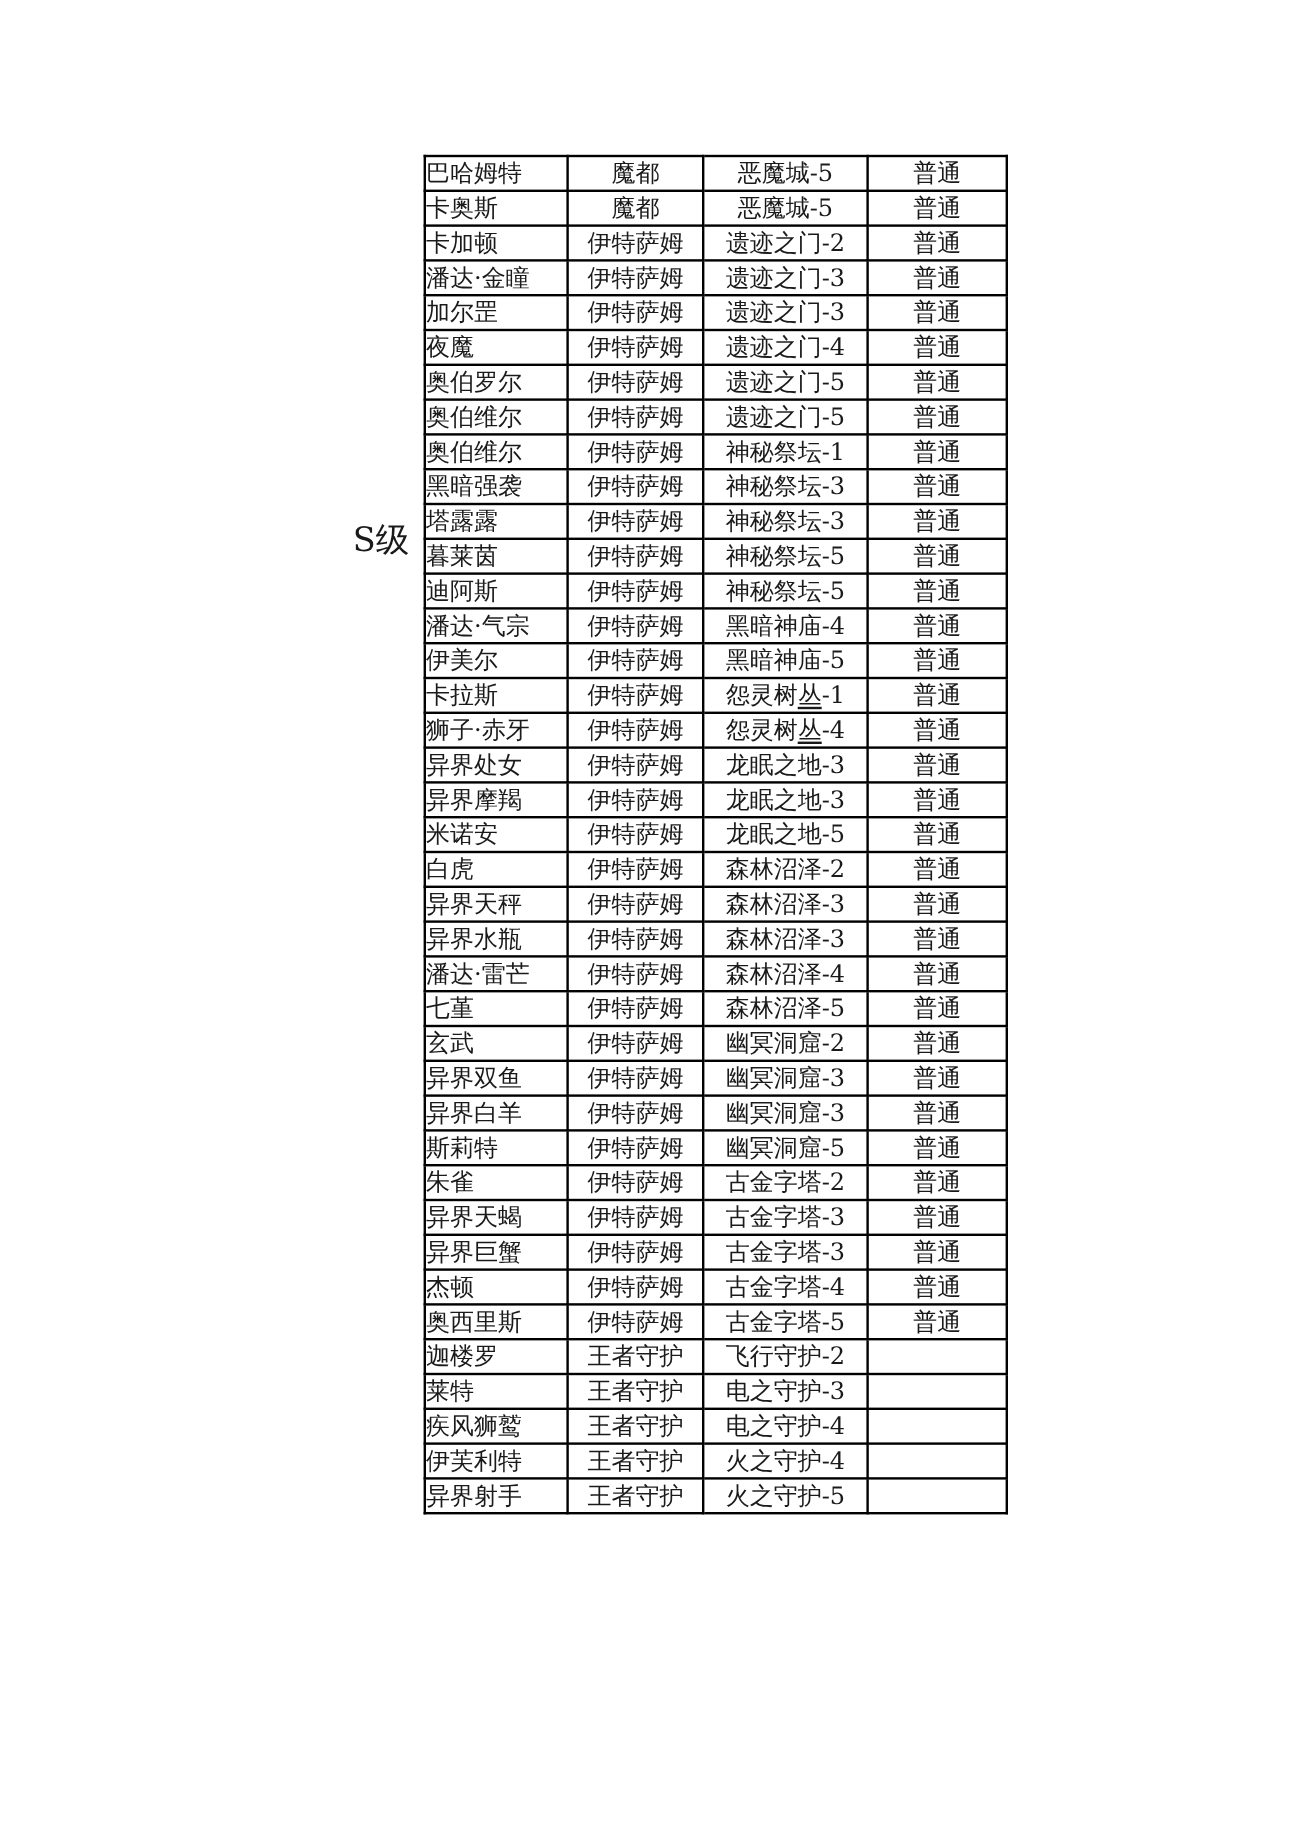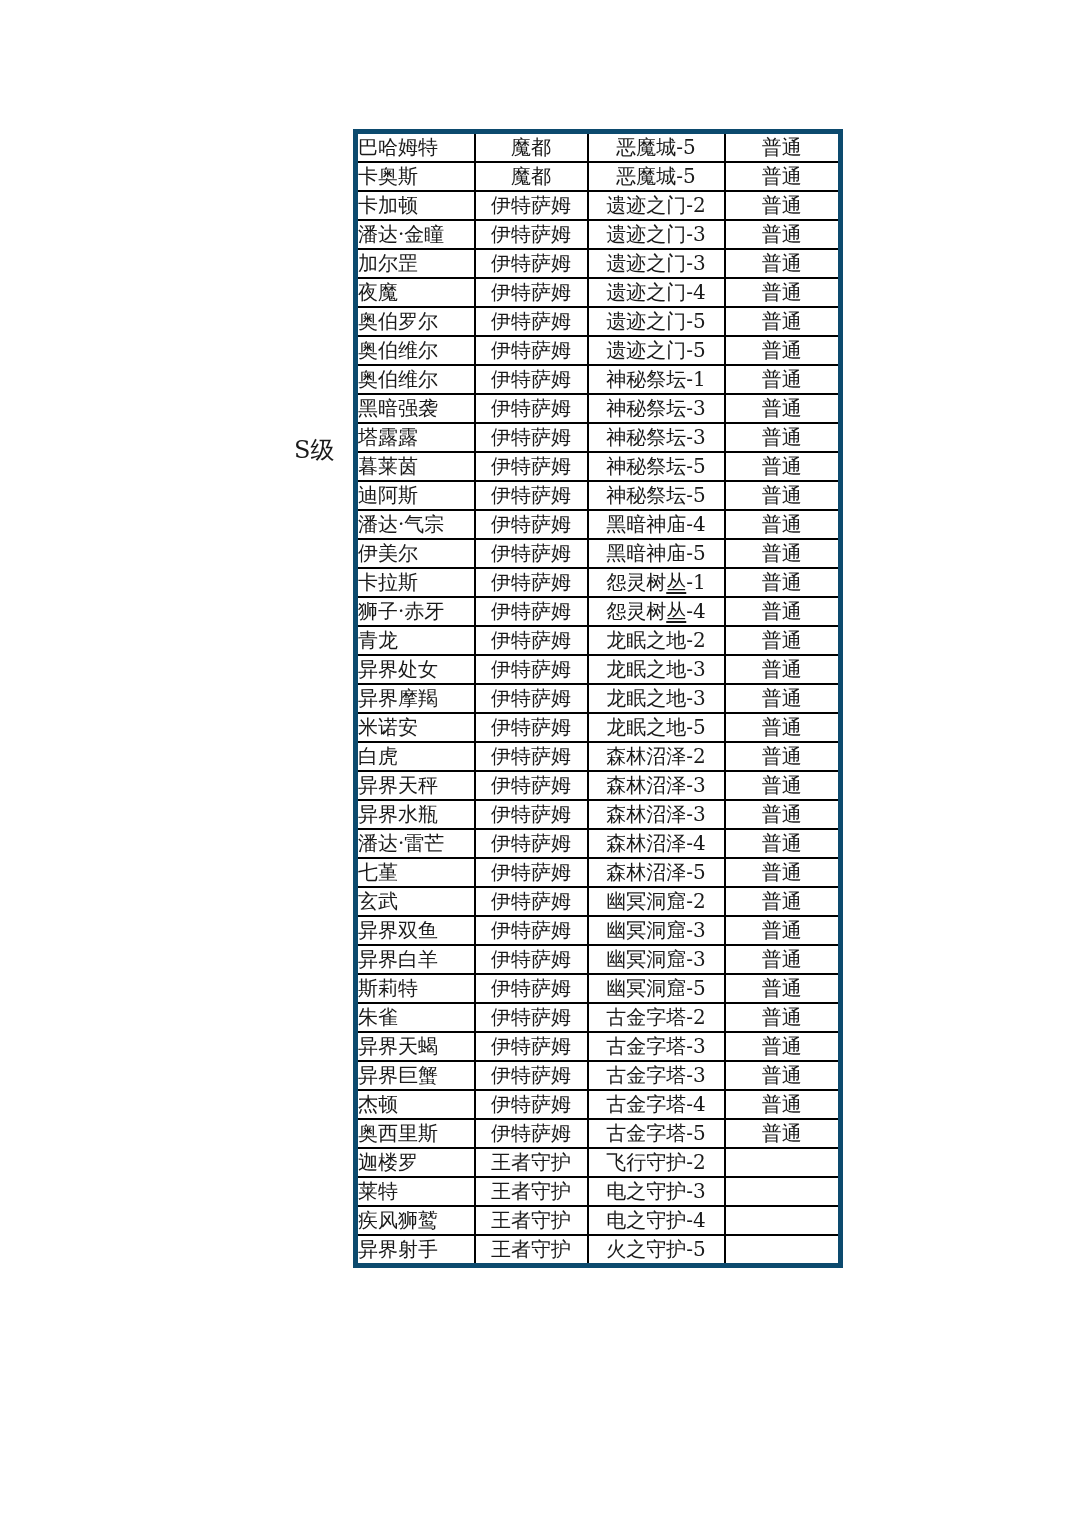--- a/index.html
+++ b/index.html
@@ -15,31 +15,31 @@
     position: relative;
     width: 1080px;
     height: 1527px;
     background: #ffffff;
     overflow: hidden;
   }
   .rank-label {
     position: absolute;
     left: 294px;
     top: 438px;
-    font-size: 24px;
+    font-size: 28px;
     line-height: 24px;
     white-space: nowrap;
   }
   table.rank-table {
     position: absolute;
     left: 353px;
     top: 129px;
     border-collapse: collapse;
     table-layout: fixed;
-    border: 5px solid #0c4a6e;
+    border: 2px solid #0c4a6e;
   }
   table.rank-table td {
     border: 2px solid #000;
     height: 27px;
     line-height: 27px;
     font-size: 20px;
     padding: 0;
     overflow: hidden;
     white-space: nowrap;
   }
@@ -158,26 +158,20 @@
           <td class="c-stage">怨灵树<span class="uline">丛</span>-1</td>
           <td class="c-diff">普通</td>
         </tr>
         <tr>
           <td class="c-name">狮子·赤牙</td>
           <td class="c-region">伊特萨姆</td>
           <td class="c-stage">怨灵树<span class="uline">丛</span>-4</td>
           <td class="c-diff">普通</td>
         </tr>
         <tr>
-          <td class="c-name">青龙</td>
-          <td class="c-region">伊特萨姆</td>
-          <td class="c-stage">龙眠之地-2</td>
-          <td class="c-diff">普通</td>
-        </tr>
-        <tr>
           <td class="c-name">异界处女</td>
           <td class="c-region">伊特萨姆</td>
           <td class="c-stage">龙眠之地-3</td>
           <td class="c-diff">普通</td>
         </tr>
         <tr>
           <td class="c-name">异界摩羯</td>
           <td class="c-region">伊特萨姆</td>
           <td class="c-stage">龙眠之地-3</td>
           <td class="c-diff">普通</td>
@@ -281,20 +275,26 @@
         <tr>
           <td class="c-name">莱特</td>
           <td class="c-region">王者守护</td>
           <td class="c-stage">电之守护-3</td>
           <td class="c-diff"></td>
         </tr>
         <tr>
           <td class="c-name">疾风狮鹫</td>
           <td class="c-region">王者守护</td>
           <td class="c-stage">电之守护-4</td>
+          <td class="c-diff"></td>
+        </tr>
+        <tr>
+          <td class="c-name">伊芙利特</td>
+          <td class="c-region">王者守护</td>
+          <td class="c-stage">火之守护-4</td>
           <td class="c-diff"></td>
         </tr>
         <tr>
           <td class="c-name">异界射手</td>
           <td class="c-region">王者守护</td>
           <td class="c-stage">火之守护-5</td>
           <td class="c-diff"></td>
         </tr>
       </tbody>
   </table>

